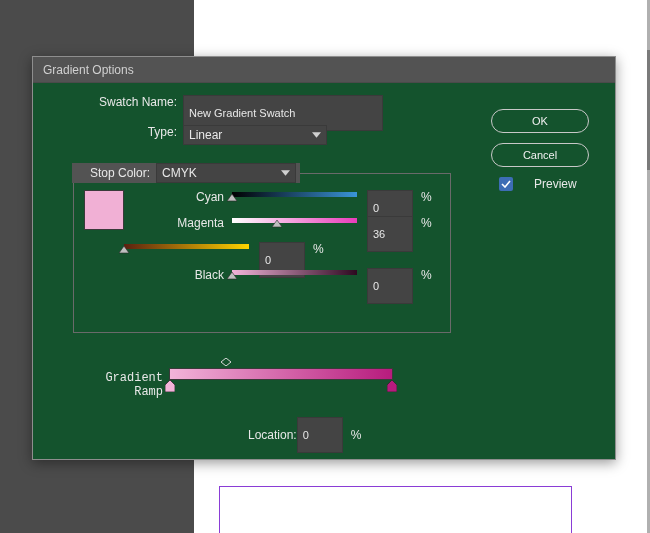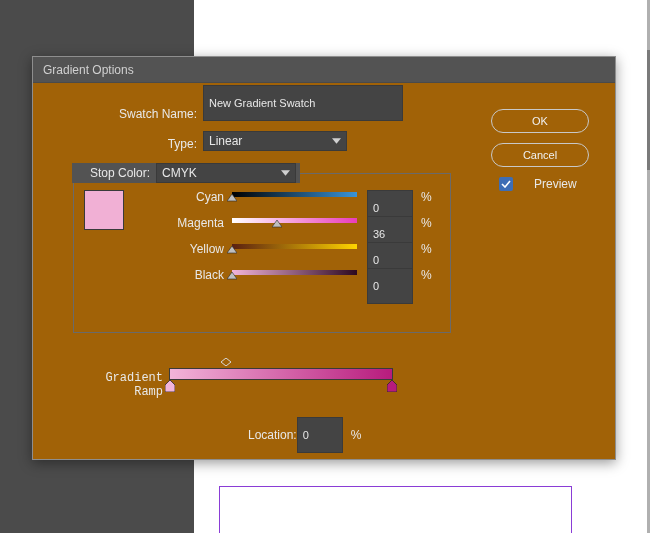--- a/index.html
+++ b/index.html
@@ -4,28 +4,28 @@
 <style>
   * { box-sizing: border-box; margin: 0; padding: 0; font-family: "Segoe UI", Tahoma, sans-serif; }
   body { width: 650px; height: 533px; background: #ffffff; position: relative; overflow: hidden; }
   .bg-gray { position: absolute; left: 0; top: 0; width: 194px; height: 533px; background: #4b4b4b; }
   .doc-page { position: absolute; left: 194px; top: 0; right: 3px; bottom: 0; background: #ffffff; }
   .doc-purple { position: absolute; left: 219px; bottom: 0; width: 353px; height: 47px; border-top: 1px solid #8a3dd6; border-left: 1px solid #8a3dd6; border-right: 1px solid #8a3dd6; }
   .scrollbar { position: absolute; right: 0; top: 0; width: 3px; height: 100%; background: #b0b0b0; }
   .scrollbar-thumb { position:absolute; right:0; top:50px; width:3px; height:120px; background:#7a7a7a; }
   .dialog {
     position: absolute; left: 32px; top: 56px; width: 584px; height: 404px;
-    background: #a16207; border: 1px solid #8e8e8e; box-shadow: 0 3px 12px rgba(0,0,0,.4);
+    background: #14532d; border: 1px solid #8e8e8e; box-shadow: 0 3px 12px rgba(0,0,0,.4);
   }
   .titlebar {
     height: 26px; background: #535353; color: #d0d0d0; font-size: 12px;
     padding-left: 10px; display: flex; align-items: center; border-bottom: 1px solid #4a4a4a;
   }
   .dialog-body { position: absolute; top: 26px; left: 0; right: 0; bottom: 0; color: #e8e8e8; font-size: 12px; }
-  .row { display: flex; align-items: flex-end; height: 26px; margin-bottom: 4px; padding-left: 20px; }
+  .row { display: flex; align-items: flex-start; height: 26px; margin-bottom: 4px; }
   .lbl { width: 150px; text-align: right; padding-right: 6px; }
   .tbox {
     background: #444444; border: 1px solid #3a3a3a; color: #e8e8e8;
     height: 36px; padding: 0 5px; font-size: 11px; outline: none;
   }
   .tbox.wide { width: 200px; }
   .sel {
     background: #444444; border: 1px solid #3a3a3a; color: #e8e8e8;
     height: 20px; padding: 0 5px; font-size: 12px; width: 144px;
     display: flex; align-items: center; justify-content: space-between; cursor: pointer;
@@ -149,21 +149,20 @@
               <svg viewBox="0 0 10 10">
                   <path d="M5 0 L10 7 L0 7 Z" fill="#bfbfbf" stroke="#2a2a2a" stroke-width="0.6"></path>
                 </svg>
             </div>
           </div>
           <input class="tbox numbox" value="36" style="">
           <span class="pct">%</span>
         </div>
 
         <div class="slider-row">
-          <div class="sl-lbl">Yellow</div>
           <div class="sl-track">
             <div class="sl-grad yellow-g"></div>
             <div class="sl-thumb" style="left:0%;">
               <svg viewBox="0 0 10 10">
                   <path d="M5 0 L10 7 L0 7 Z" fill="#bfbfbf" stroke="#2a2a2a" stroke-width="0.6"></path>
                 </svg>
             </div>
           </div>
           <input class="tbox numbox" value="0" style="">
           <span class="pct">%</span>

